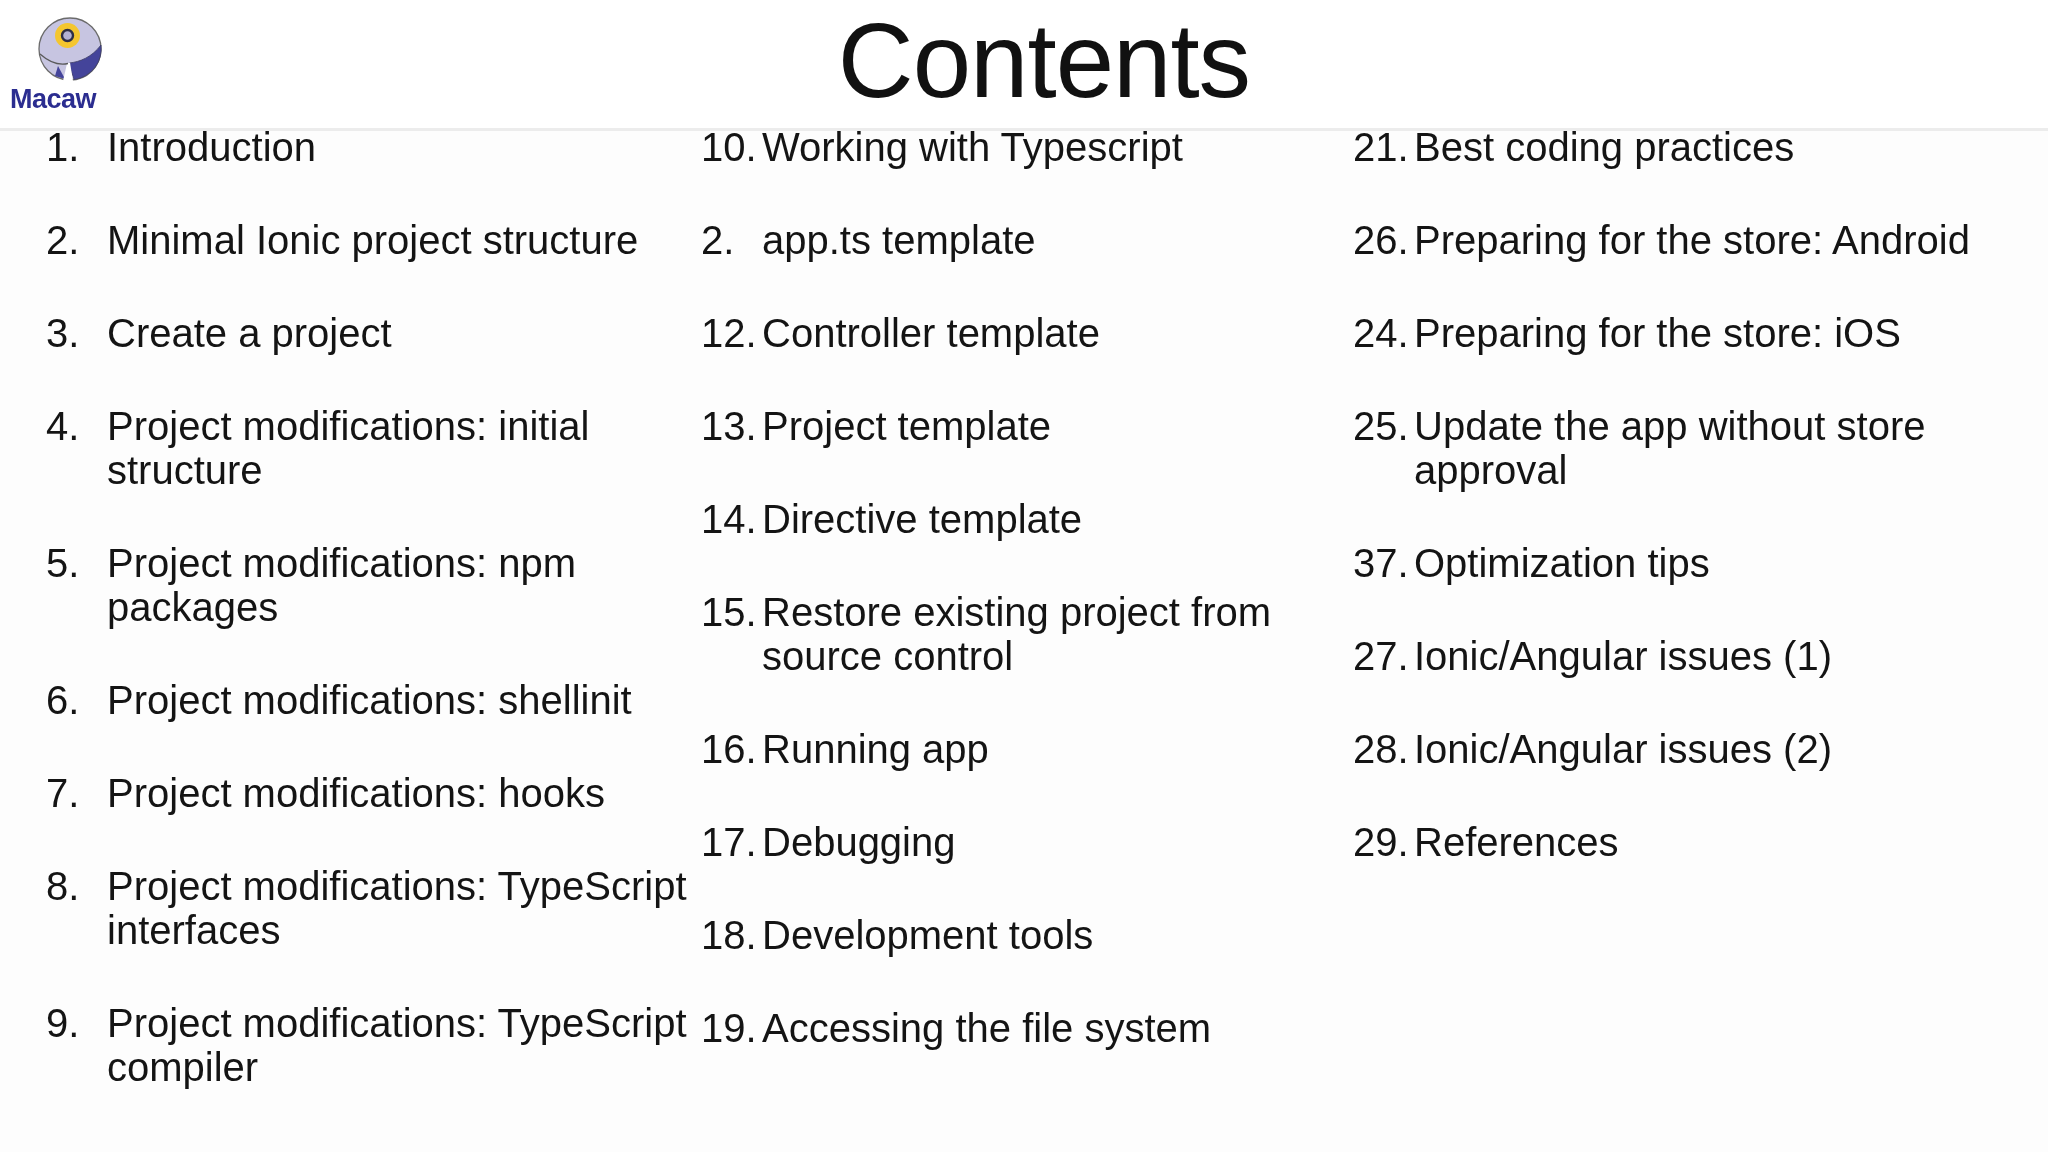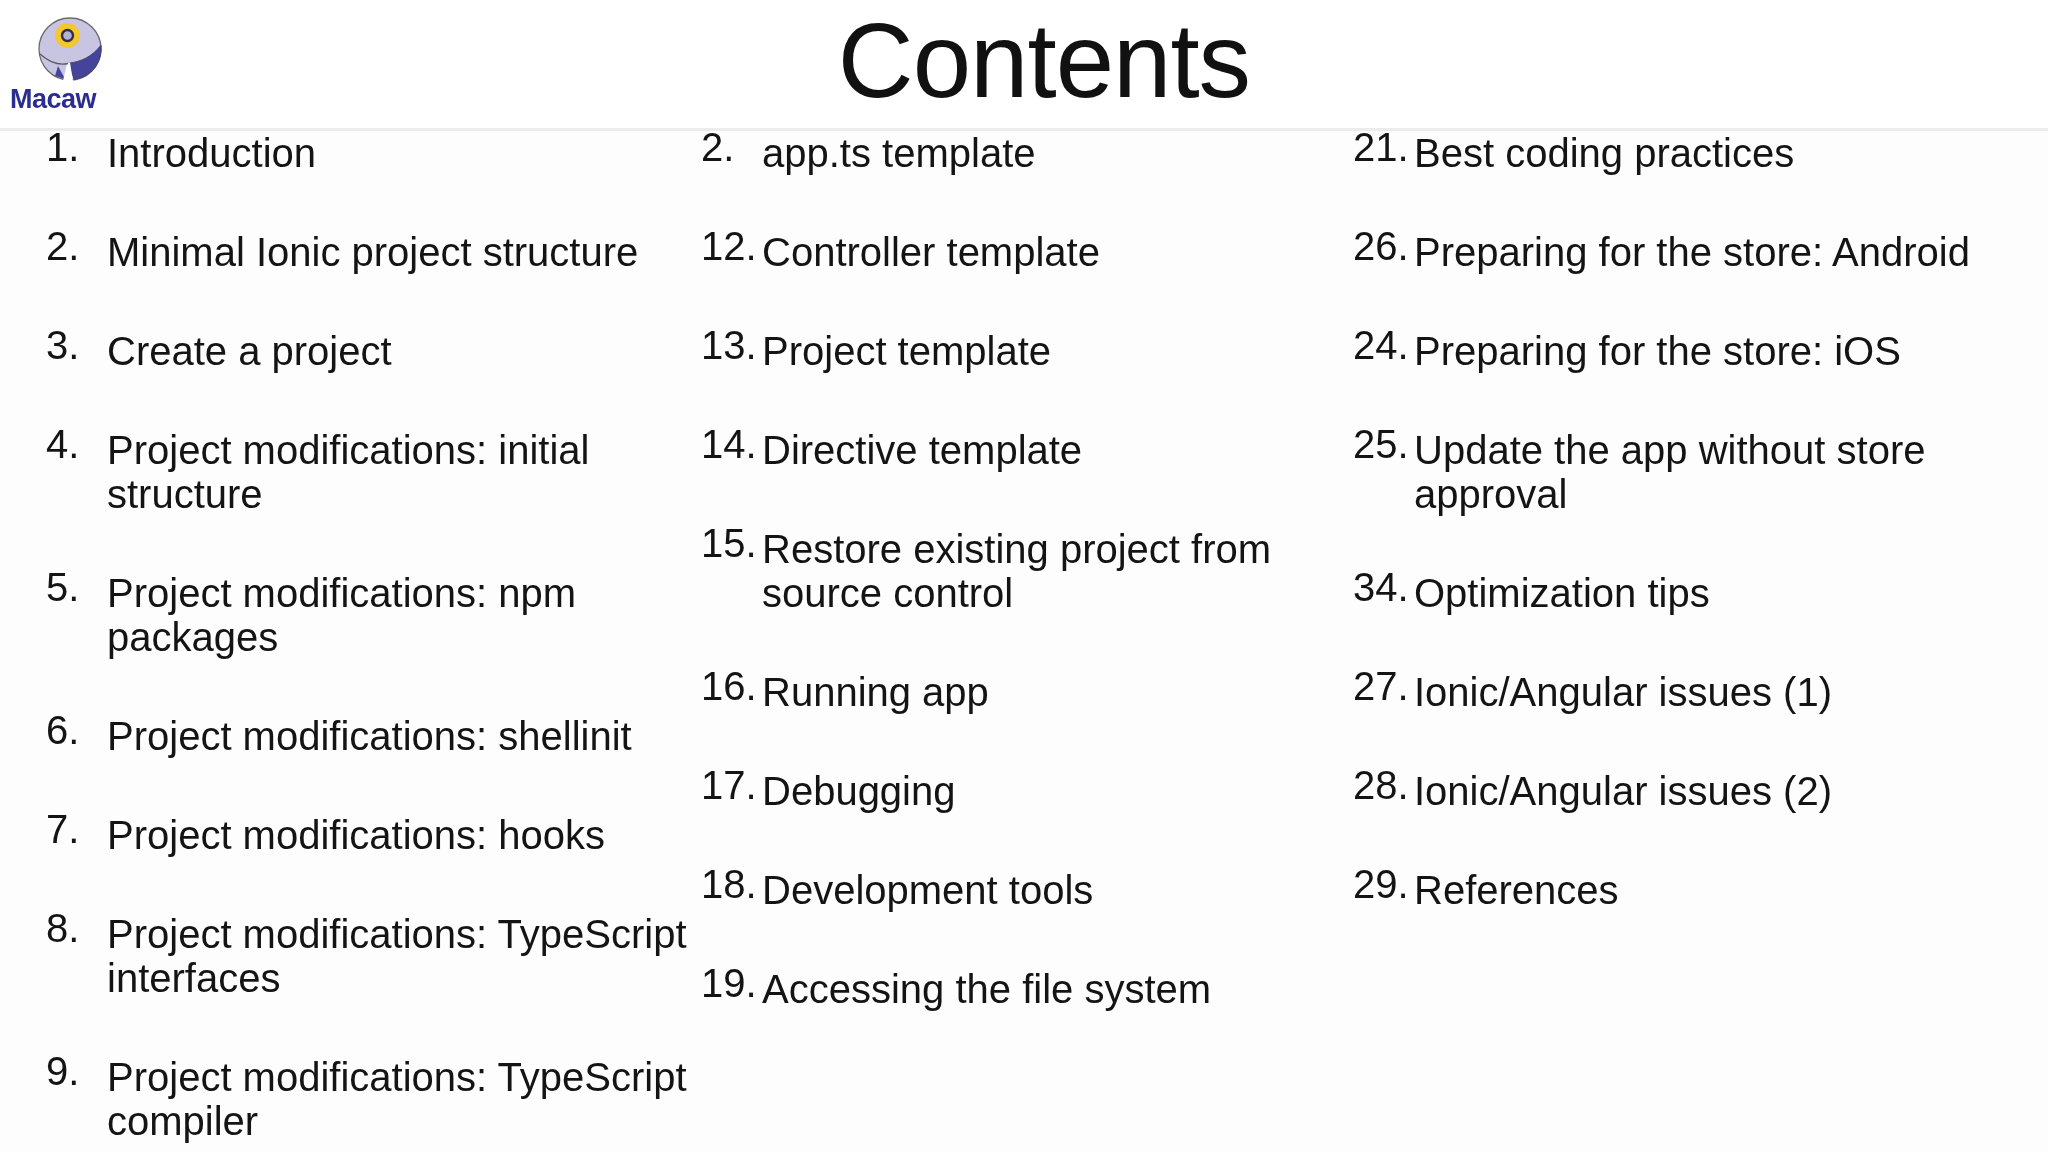--- a/index.html
+++ b/index.html
@@ -49,21 +49,21 @@
   .toc-col-3 { left:1353px; }
 
   .toc-item {
     display:flex;
     margin:0 0 49px 0;
     font-size:40px;
     line-height:44px;
     color:var(--text-color,#141414);
   }
   .toc-item .num { flex:0 0 61px; width:61px; }
-  .toc-item .label { width:600px;margin-top:6px; }
+  .toc-item .label { width:600px; }
 </style>
 </head>
 <body>
 
 <div class="content-bg"></div>
 <div class="divider"></div>
 
 <div class="logo">
   <svg width="130" height="112" viewBox="0 0 130 112">
 
@@ -119,20 +119,24 @@
       <span class="num">8.</span>
       <span class="label">Project modifications: TypeScript interfaces</span>
     </div>
     <div class="toc-item">
       <span class="num">9.</span>
       <span class="label">Project modifications: TypeScript compiler</span>
     </div>
   </div>
 <div class="toc-col toc-col-2">
     <div class="toc-item">
+      <span class="num">10.</span>
+      <span class="label">Working with Typescript</span>
+    </div>
+    <div class="toc-item">
       <span class="num">2.</span>
       <span class="label">app.ts template</span>
     </div>
     <div class="toc-item">
       <span class="num">12.</span>
       <span class="label">Controller template</span>
     </div>
     <div class="toc-item">
       <span class="num">13.</span>
       <span class="label">Project template</span>
@@ -173,21 +177,21 @@
     </div>
     <div class="toc-item">
       <span class="num">24.</span>
       <span class="label">Preparing for the store: iOS</span>
     </div>
     <div class="toc-item">
       <span class="num">25.</span>
       <span class="label">Update the app without store approval</span>
     </div>
     <div class="toc-item">
-      <span class="num">34.</span>
+      <span class="num">37.</span>
       <span class="label">Optimization tips</span>
     </div>
     <div class="toc-item">
       <span class="num">27.</span>
       <span class="label">Ionic/Angular issues (1)</span>
     </div>
     <div class="toc-item">
       <span class="num">28.</span>
       <span class="label">Ionic/Angular issues (2)</span>
     </div>

